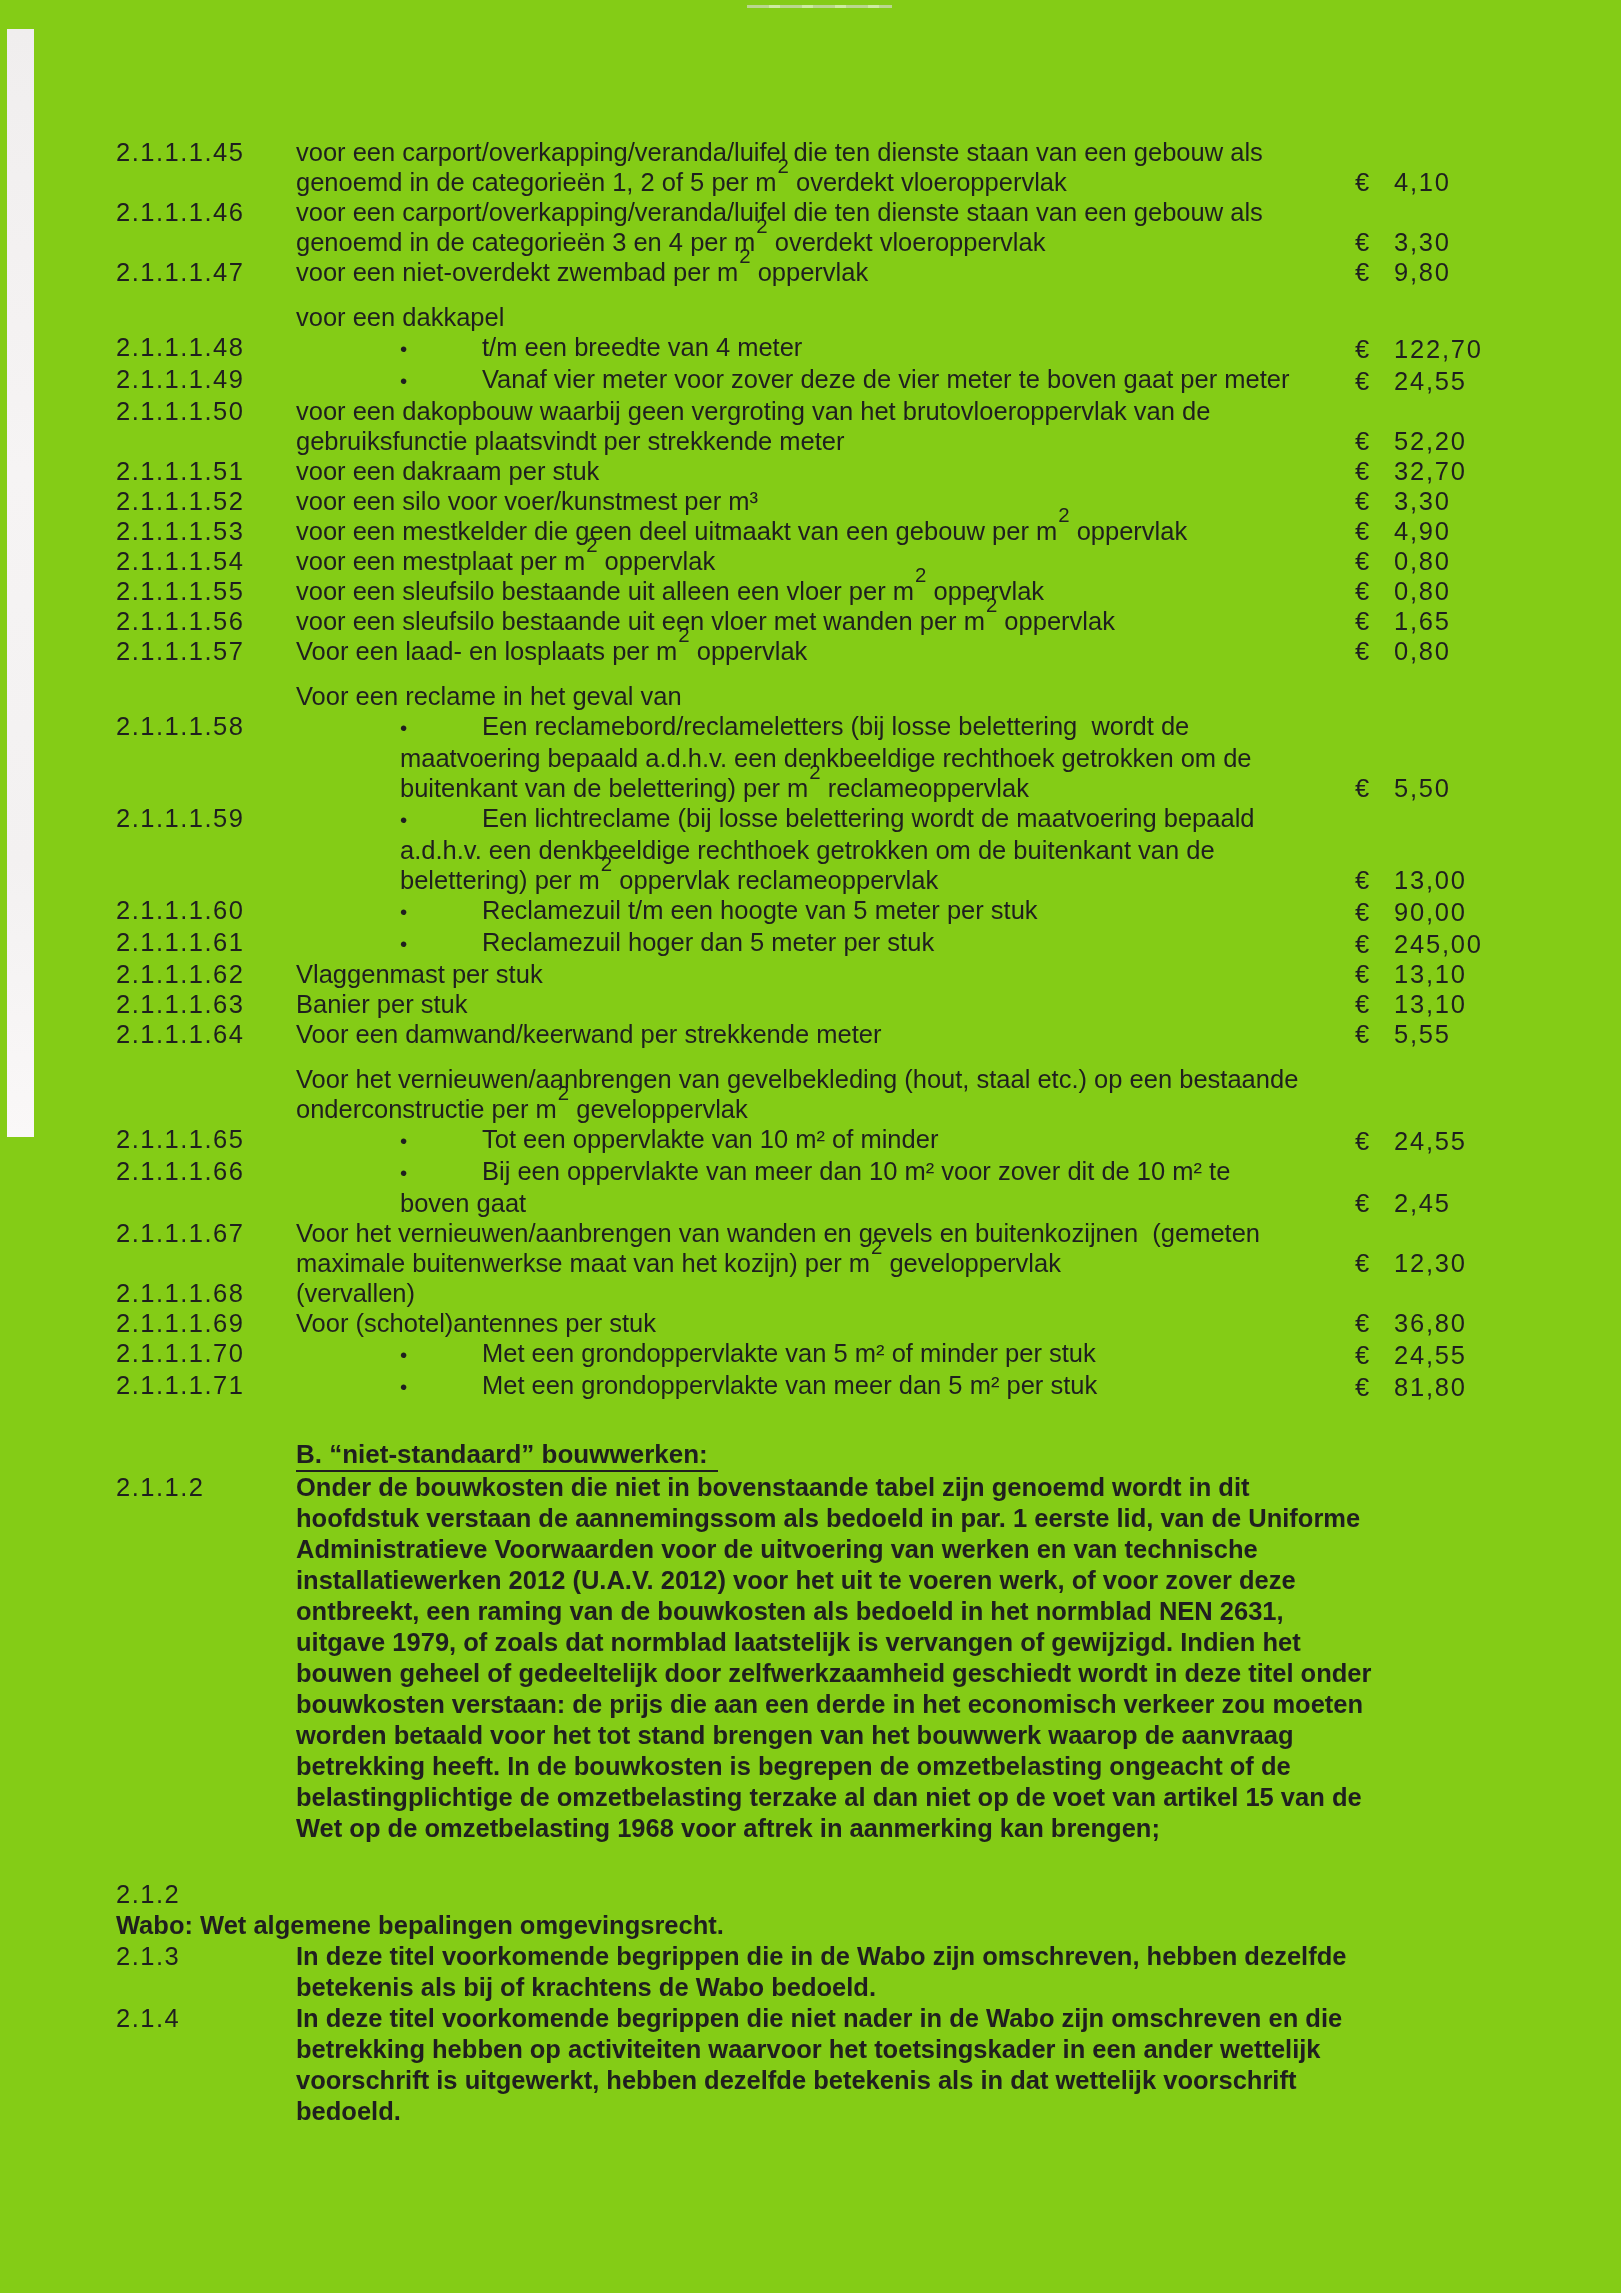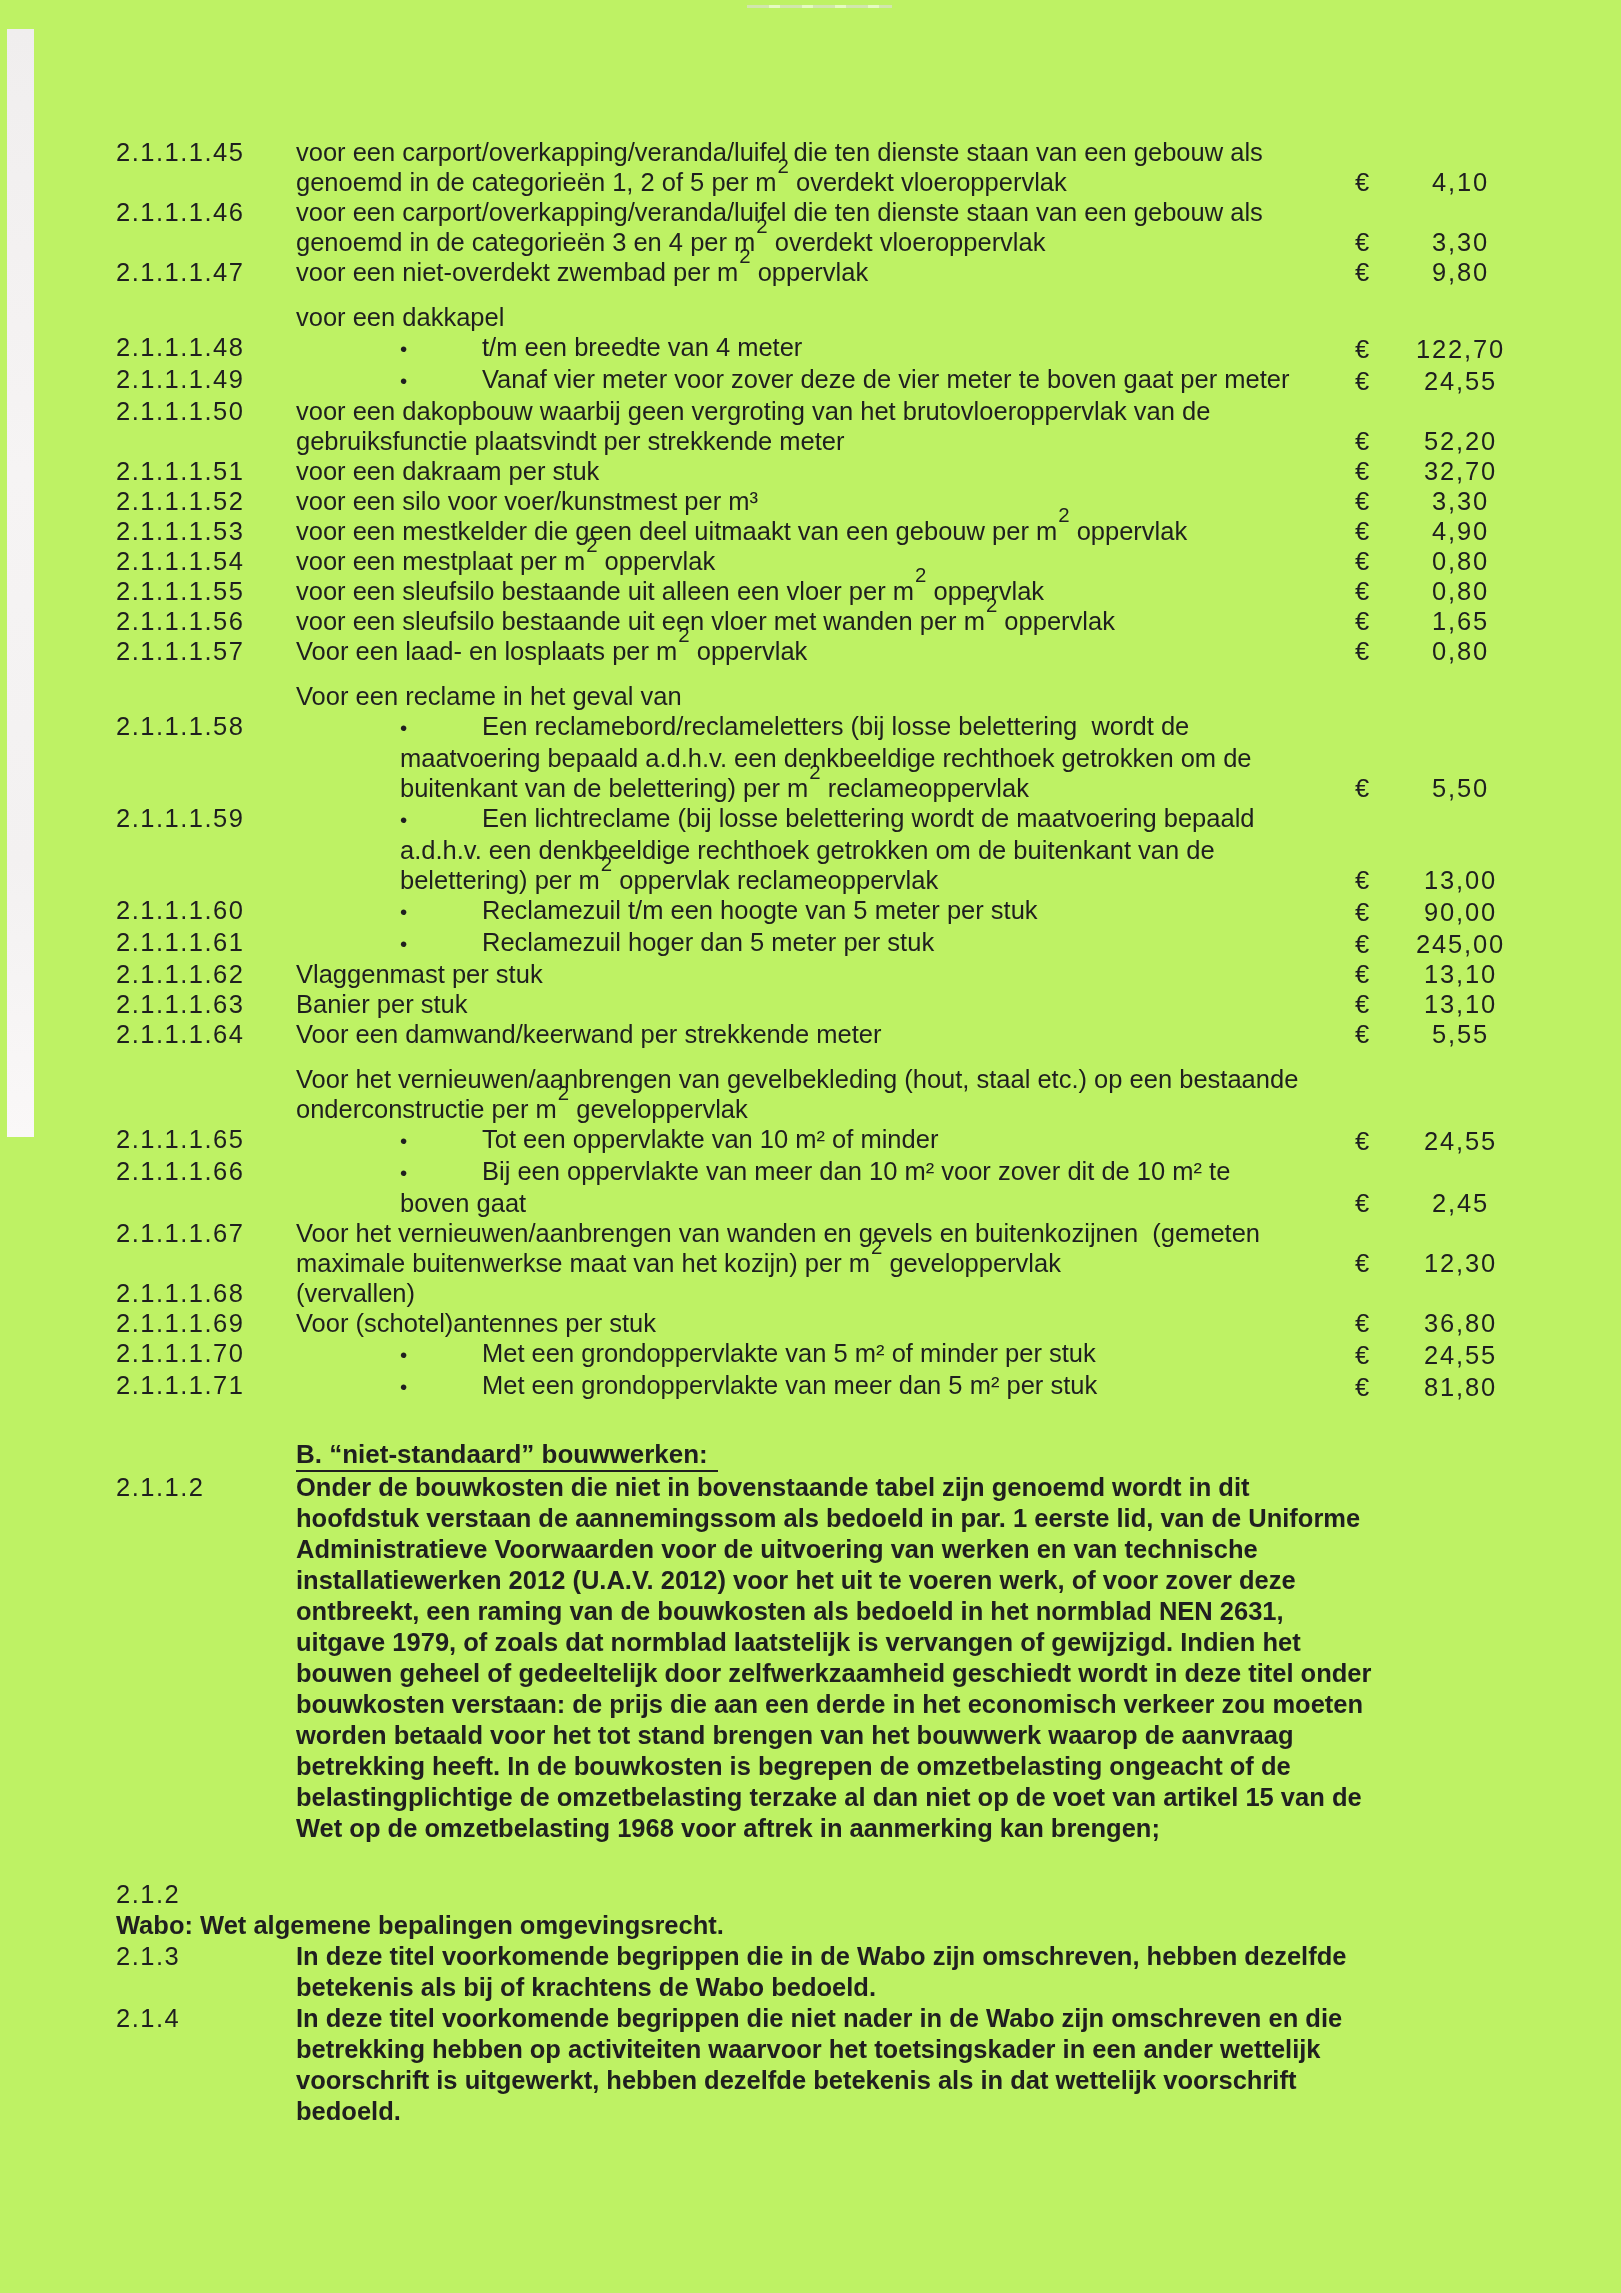--- a/index.html
+++ b/index.html
@@ -10,21 +10,21 @@
   body {
     position: relative;
     width: 1621px;
     height: 2294px;
     overflow: hidden;
     font-family: "Liberation Sans", "DejaVu Sans", sans-serif;
     font-size: 25.5px;
     line-height: 30px;
     color: #1f1f1f;
   }
-  .page { position: absolute; inset: 0; background: #bef264; }
+  .page { position: absolute; inset: 0; background: #84cc16; }
 
   
   .scan-strip {
     position: absolute;
     left: 6.9px; top: 29px;
     width: 27.4px; height: 1108px;
     background: linear-gradient(to bottom, #f0eeee 0%, #f6f4f4 40%, #f3f1f1 75%, #faf8f8 100%);
   }
   .scan-dash {
     position: absolute;
@@ -58,21 +58,21 @@
     width: 1059px;
     white-space: pre;
   }
   .row .desc.bulleted { width: 955px; padding-left: 104px; }
   .row .bullet {
     display: inline-block;
     width: 82px;
     font-size: 20.6px;
   }
   .row .cur { flex: none; width: 39px; letter-spacing: 1px; }
-  .row .amt { flex: 1; text-align: center; letter-spacing: 1.8px; }
+  .row .amt { flex: 1; text-align: left; letter-spacing: 1.8px; }
 
   sup.raised {
     font-size: 0.8em;
     line-height: 0;
     position: relative;
     top: -0.42em;
     margin-left: 1px;
   }
 
   

